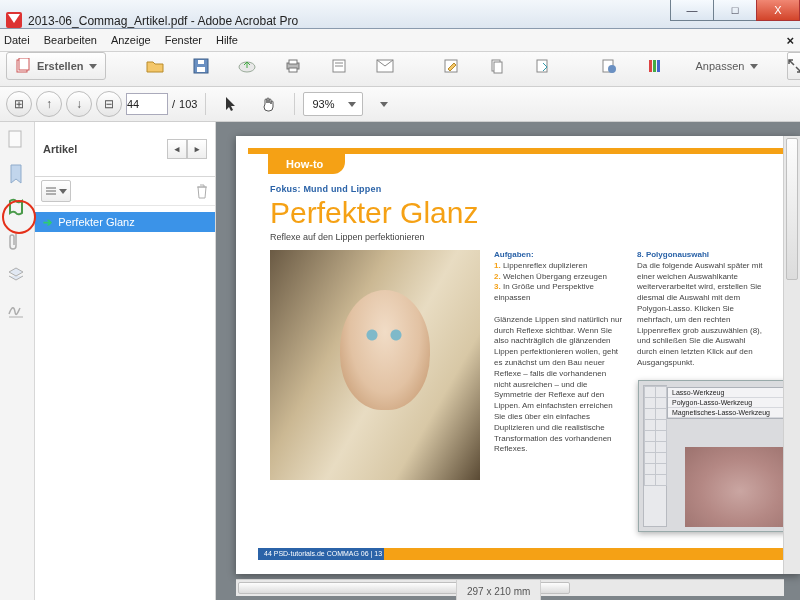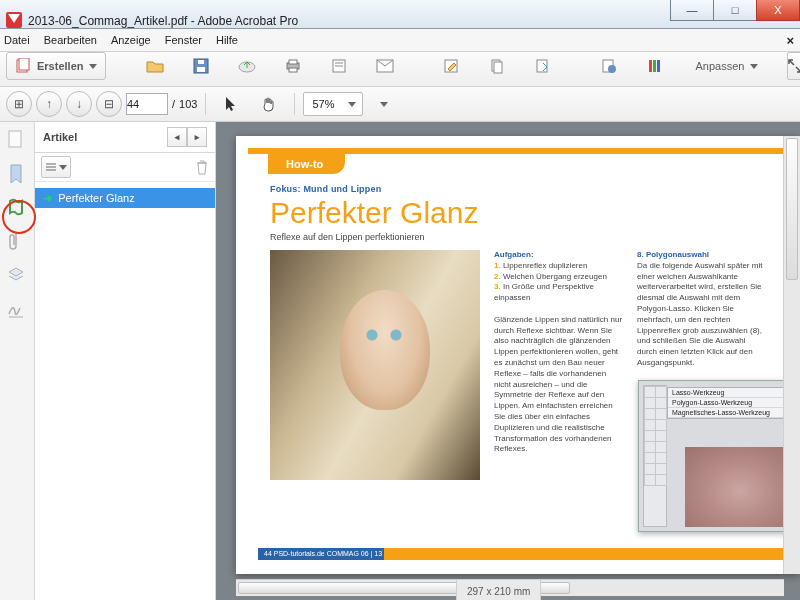--- a/index.html
+++ b/index.html
@@ -27,21 +27,21 @@
 .zoom span{padding:0 8px}
 .zoom .caret{margin:0 6px}
 .rightlinks{margin-left:auto;display:flex;gap:1px}
 .rlink{padding:0 14px;height:34px;display:flex;align-items:center;color:#3173b5;font-size:13px;border-left:1px solid #dedede}
 .body{display:flex;height:calc(600px - 28px - 22px - 34px - 34px)}
 .rail{width:34px;background:#f4f4f4;border-right:1px solid #d7d7d7;display:flex;flex-direction:column;align-items:center;padding-top:8px;gap:14px}
 .rail .ric{width:20px;height:20px;opacity:.65}
 .rail .ric.sel{opacity:1}
 .redring{position:absolute;width:30px;height:30px;border:2px solid #e53019;border-radius:50%;left:2px;top:200px;pointer-events:none}
 .panel{width:180px;background:#fff;border-right:1px solid #d7d7d7;display:flex;flex-direction:column}
-.panel .hdr{height:30px;border-bottom:1px solid #d7d7d7;display:flex;align-items:center;padding:0 8px;font-weight:600;color:#444}
+.panel .hdr{height:30px;border-bottom:1px solid #d7d7d7;display:flex;align-items:center;padding:12px 8px;font-weight:600;color:#444}
 .panel .hdr .nav{margin-left:auto;display:flex;gap:0}
 .navb{width:18px;height:18px;border:1px solid #c6c6c6;background:linear-gradient(#fff,#eee);display:flex;align-items:center;justify-content:center;font-size:9px;color:#555}
 .panel .tools{height:28px;border-bottom:1px solid #e6e6e6;display:flex;align-items:center;padding:0 6px}
 .optbtn{width:28px;height:20px;border:1px solid #c6c6c6;border-radius:2px;background:linear-gradient(#fff,#eee);display:flex;align-items:center;justify-content:center;gap:3px}
 .trash{margin-left:auto;opacity:.6}
 .tree{flex:1;padding:6px 0;overflow:auto}
 .titem{height:20px;display:flex;align-items:center;padding:0 8px;gap:6px;font-size:11px}
 .titem .bico{width:12px;height:12px;border:1px solid #c33;border-radius:2px}
 .titem.sel{background:#3b93e8;color:#fff}
 .titem.sel .arrow{color:#2ecc71}
@@ -203,21 +203,21 @@
         <path d="M2 1l0 13 3-3 2 4 2-1-2-4 4 0z" fill="#333"></path>
       </svg>
     </div>
   <div class="tbtn">
       <svg width="16" height="16">
         <path d="M4 8V4a1 1 0 012 0v3V3a1 1 0 012 0v4V4a1 1 0 012 0v4V6a1 1 0 012 0v5a4 4 0 01-4 4H7a4 4 0 01-4-4z" fill="#fff" stroke="#555"></path>
       </svg>
     </div>
   <div class="sep"></div>
   <div class="zoom">
-      <span>57%</span>
+      <span>93%</span>
       <div class="caret"></div>
     </div>
   <div class="tbtn">
       <div class="caret"></div>
     </div>
 </div>
 
 <div class="body">
   <div class="rail">
     <svg class="ric" width="18" height="20">

